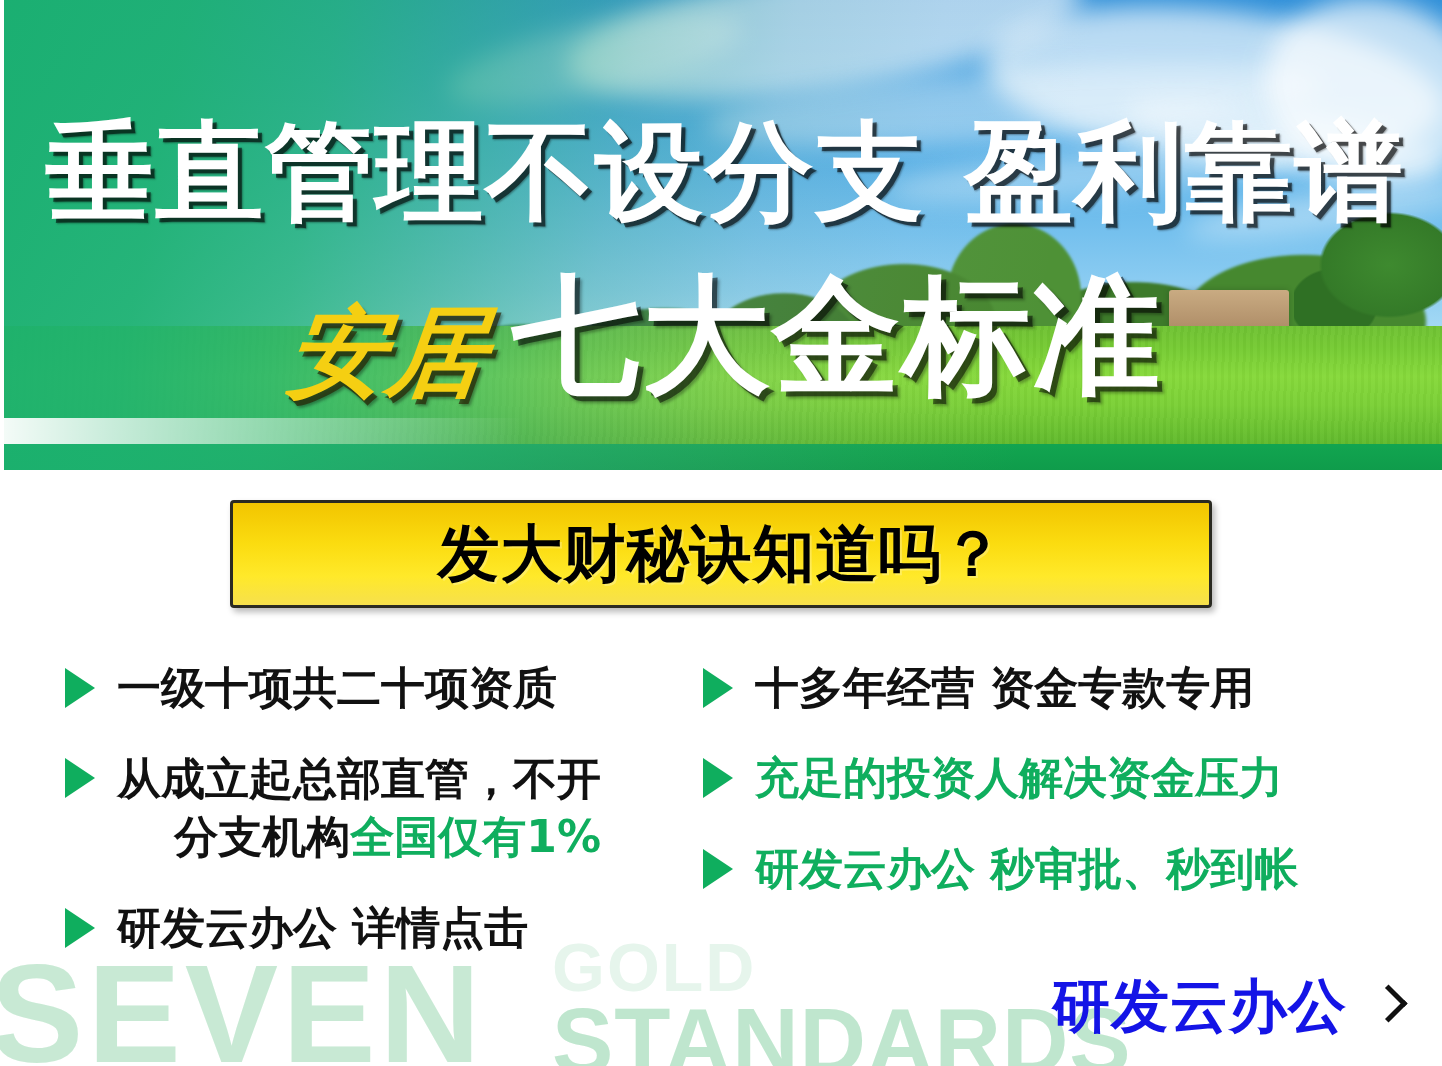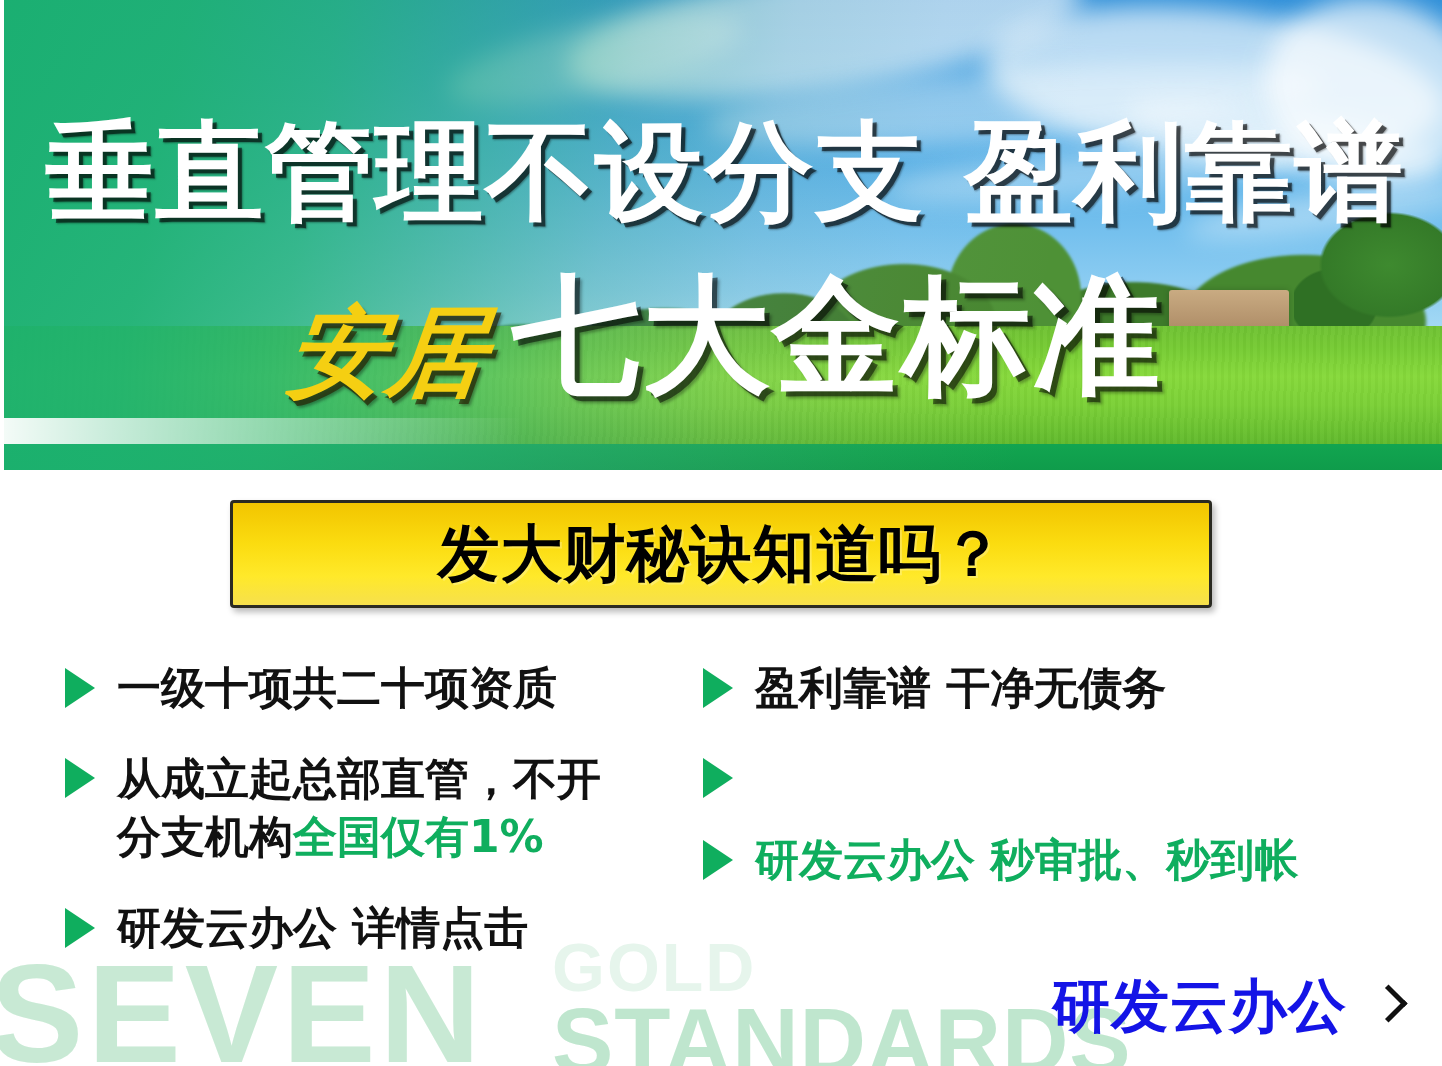--- a/index.html
+++ b/index.html
@@ -217,21 +217,21 @@
     border-left:30px solid #0FAE5E;
     margin-top:8px; margin-right:22px;
   }
   .btxt {
     font-size:44px; font-weight:bold; line-height:1.28;
     color:#111111; white-space:nowrap;
     font-family:"DejaVu Sans","Liberation Sans",sans-serif;
   }
   .btxt.green { color:#0FAE5E; }
   .hl-green { color:#0FAE5E; }
-  .bullet.two-line .btxt { line-height:1.32; }
+  .bullet.two-line .btxt { line-height:1.32;text-align:right; }
 
   
   .cta {
     position:absolute; left:1052px; top:968px;
     display:flex; align-items:center;
     cursor:pointer;
   }
   .cta-text {
     font-size:58px; font-weight:bold; color:#1414e6;
     letter-spacing:1px; white-space:nowrap;
@@ -318,26 +318,29 @@
         </div>
       </div>
 
     </div>
 
     <div class="col-right">
 
       <div class="bullet">
         <span class="tri"></span>
         <div class="btxt">
-          <span>盈利靠谱 干净无债务</span>
+          <span>十多年经营 资金专款专用</span>
         </div>
       </div>
 
       <div class="bullet" style="margin-top:34px">
         <span class="tri"></span>
+        <div class="btxt green">
+          <span>充足的投资人解决资金压力</span>
+        </div>
       </div>
 
       <div class="bullet" style="margin-top:30px">
         <span class="tri"></span>
         <div class="btxt green">
           <span>研发云办公 秒审批、秒到帐</span>
         </div>
       </div>
 
     </div>

